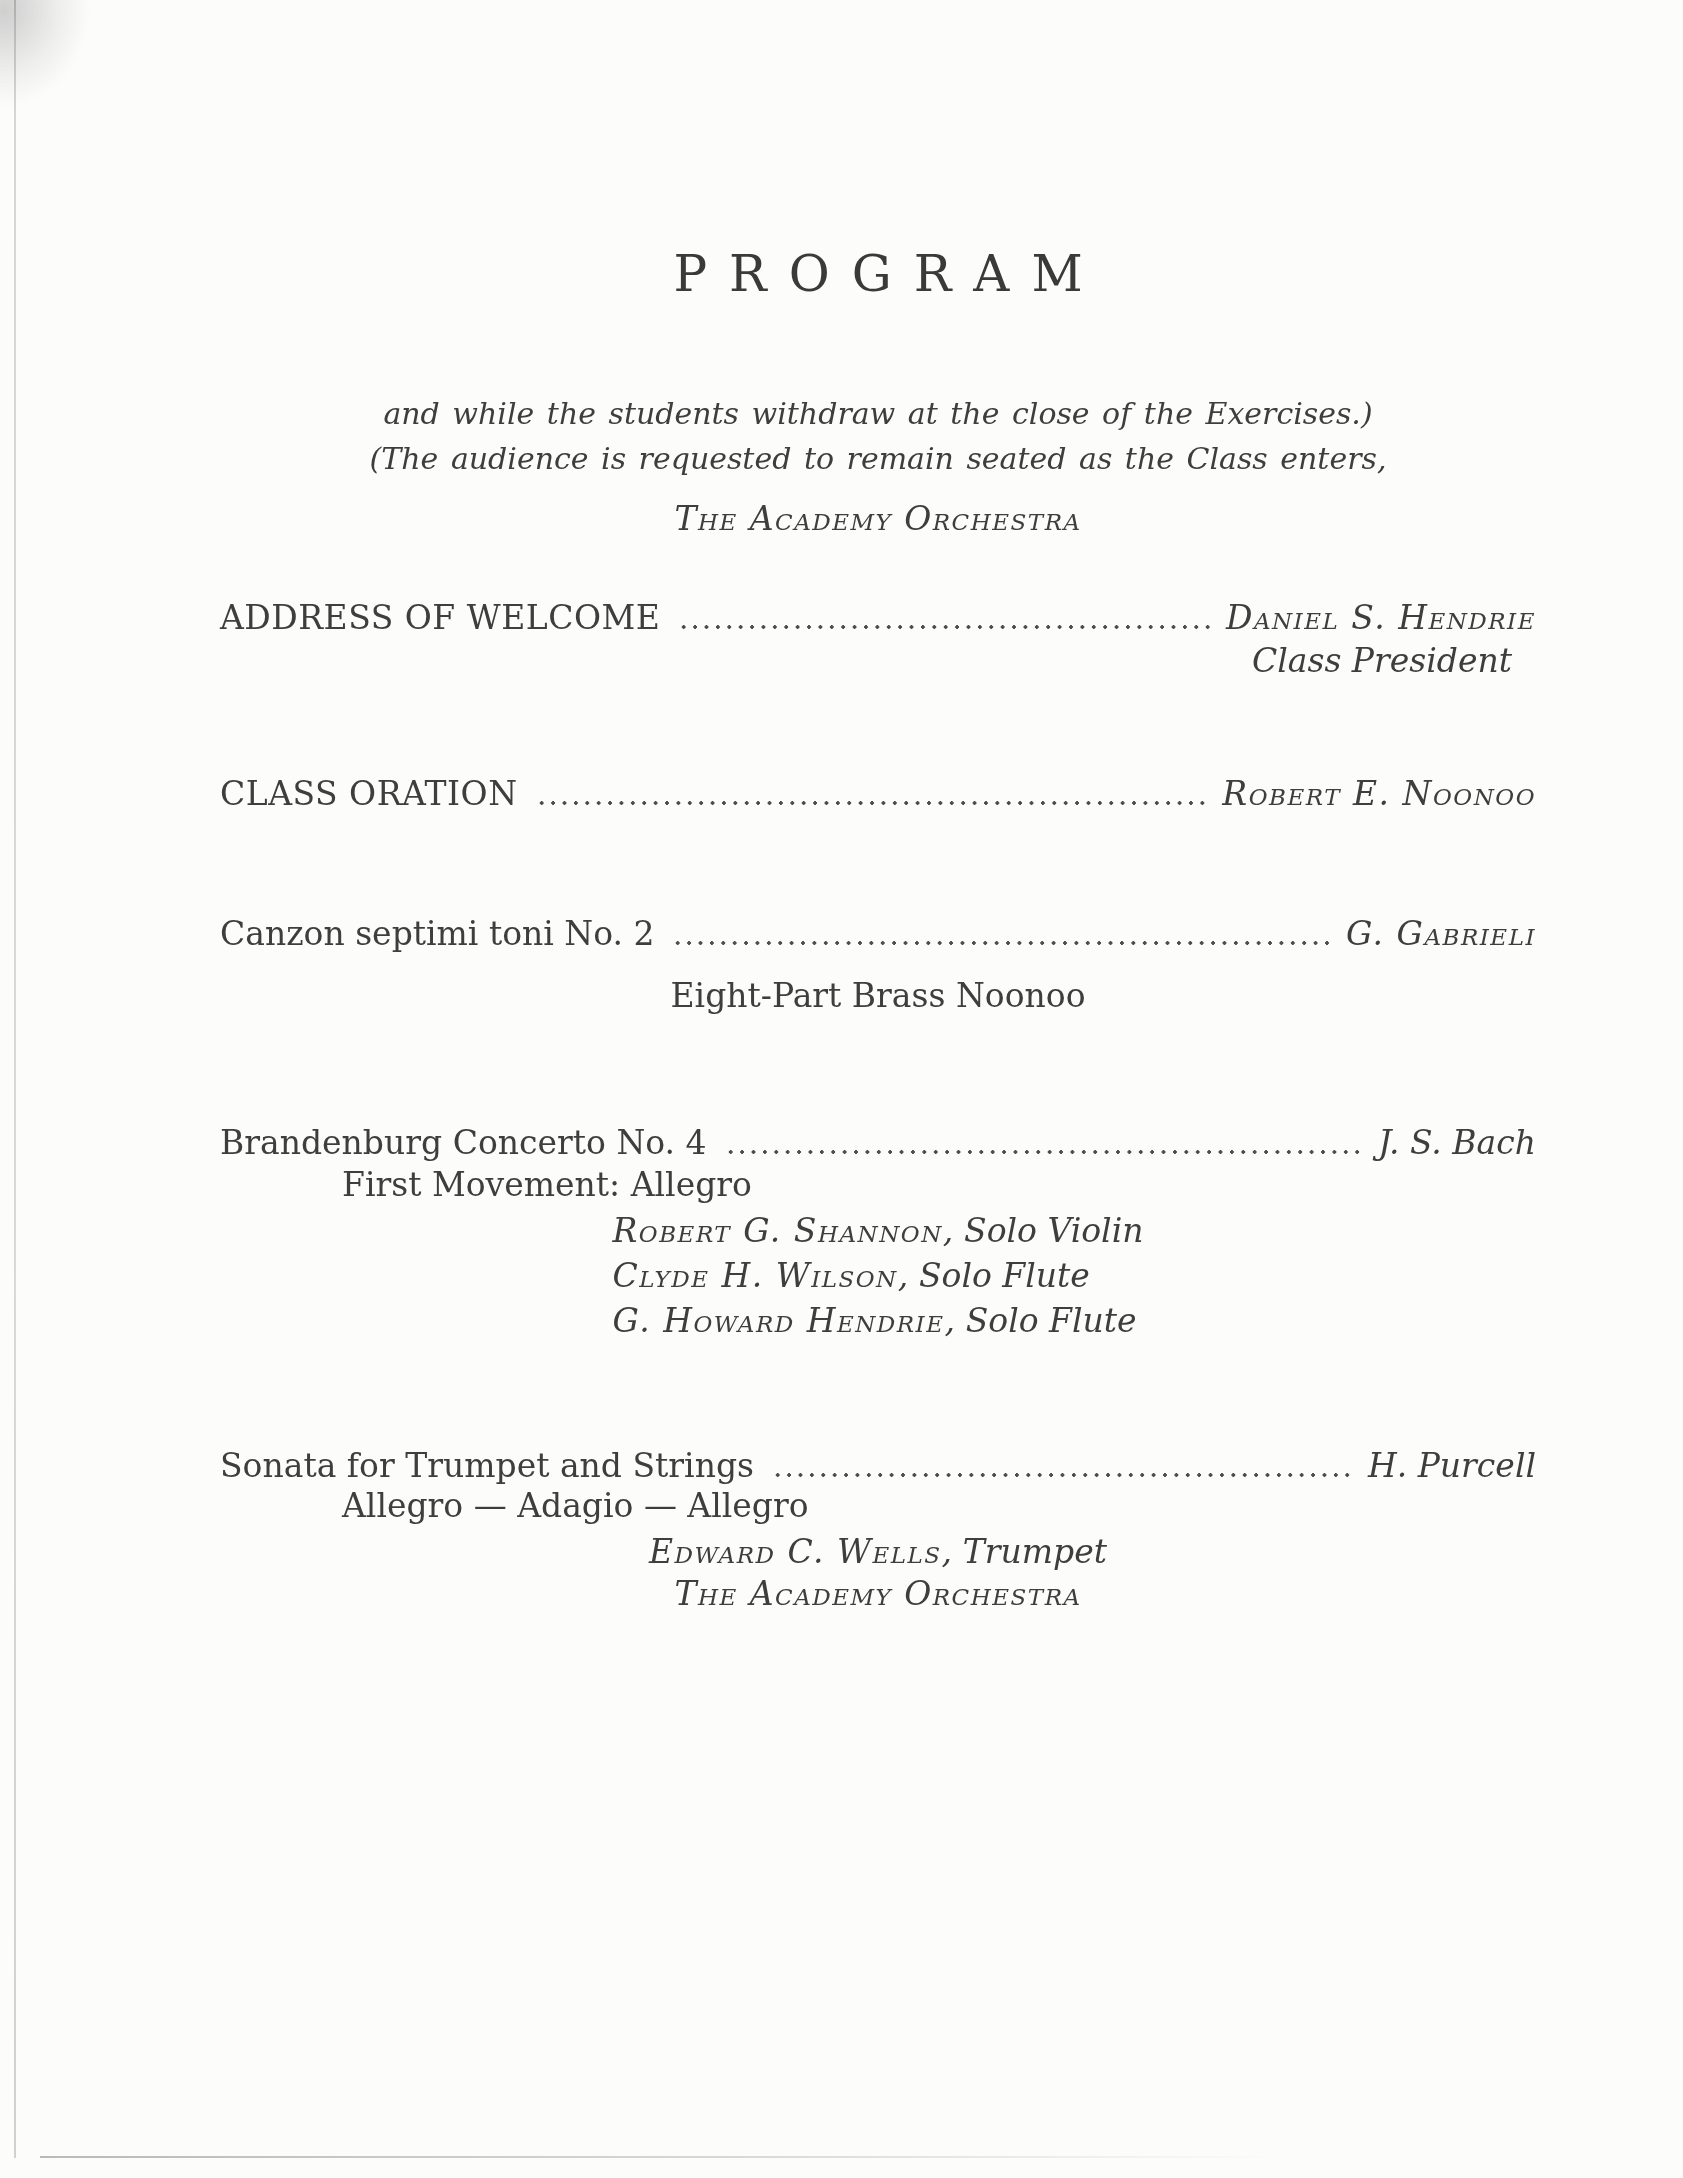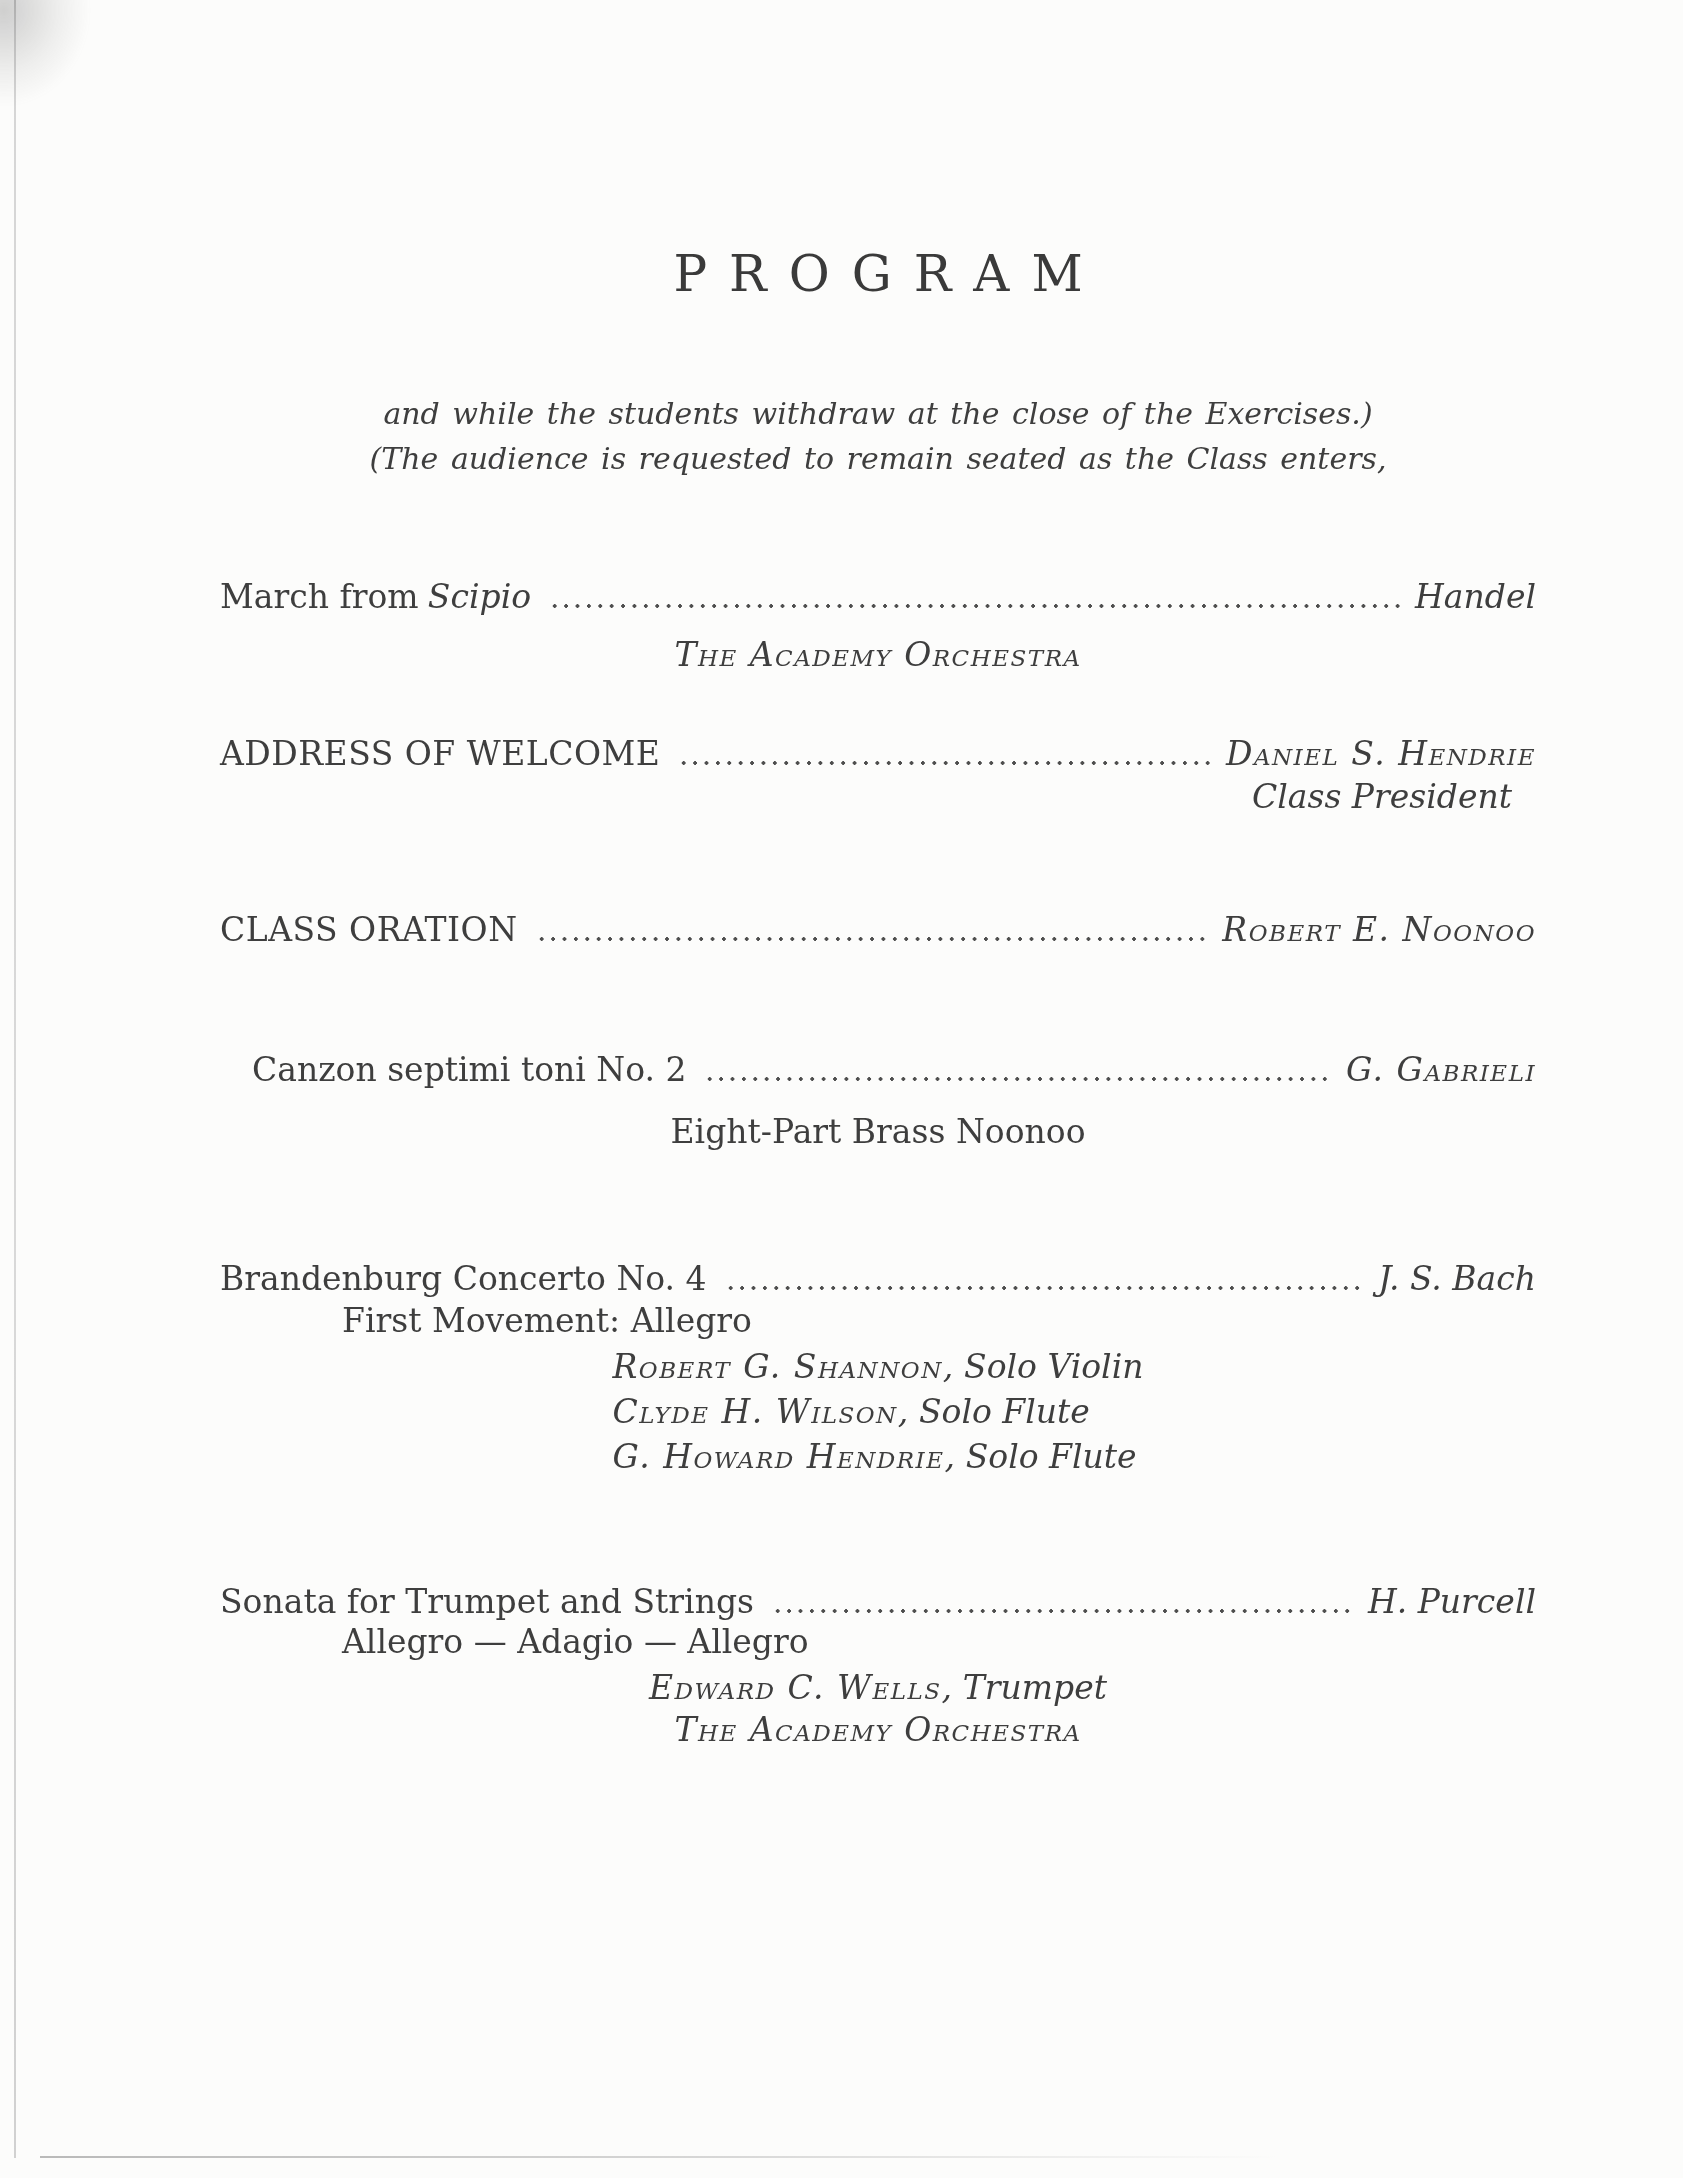--- a/index.html
+++ b/index.html
@@ -77,21 +77,21 @@
   .sc { font-variant: small-caps; letter-spacing: 1.5px; font-style: italic; }
   .caps { letter-spacing: 0.5px; }
   .center { text-align: center; }
   .right { text-align: right; padding-right: 24px; }
   .indent { padding-left: 122px; }
   .mt-row1 { margin-top: 96px; }
   .mt-orch1 { margin-top: 18px; }
   .mt-row2 { margin-top: 59px; }
   .mt-pres { margin-top: 3px; }
   .mt-row3 { margin-top: 93px; }
-  .mt-row4 { margin-top: 100px; margin-left: 32px; }
+  .mt-row4 { margin-top: 100px; }
   .mt-choir { margin-top: 22px; }
   .mt-row5 { margin-top: 107px; }
   .mt-mov1 { margin-top: 2px; }
   .soloists-wrap { margin-top: 3px; display: flex; justify-content: center; }
   .soloists { display: inline-block; text-align: left; line-height: 45px; }
   .mt-row6 { margin-top: 103px; }
   .mt-mov2 { }
   .mt-trumpet { margin-top: 5px; line-height: 42px; }
   .name-prefix { margin-right: 0.28em; }
 </style>
@@ -105,25 +105,20 @@
 
   <div class="content">
 
     <h1 class="doc-title">PROGRAM</h1>
 
     <div class="note">
       <div>and while the students withdraw at the close of the Exercises.)</div>
       <div>(The audience is requested to remain seated as the Class enters,</div>
     </div>
 
-    <div class="row mt-row1">
-      <span><span class="name-prefix">March from</span><span class="it">Scipio</span></span>
-      <span class="leader"></span>
-      <span class="it">Handel</span>
-    </div>
     <div class="center sc mt-orch1">The Academy Orchestra</div>
 
     <div class="row mt-row2">
       <span class="caps">ADDRESS OF WELCOME</span>
       <span class="leader"></span>
       <span class="sc">Daniel S. Hendrie</span>
     </div>
     <div class="right it mt-pres">Class President</div>
 
     <div class="row mt-row3">

